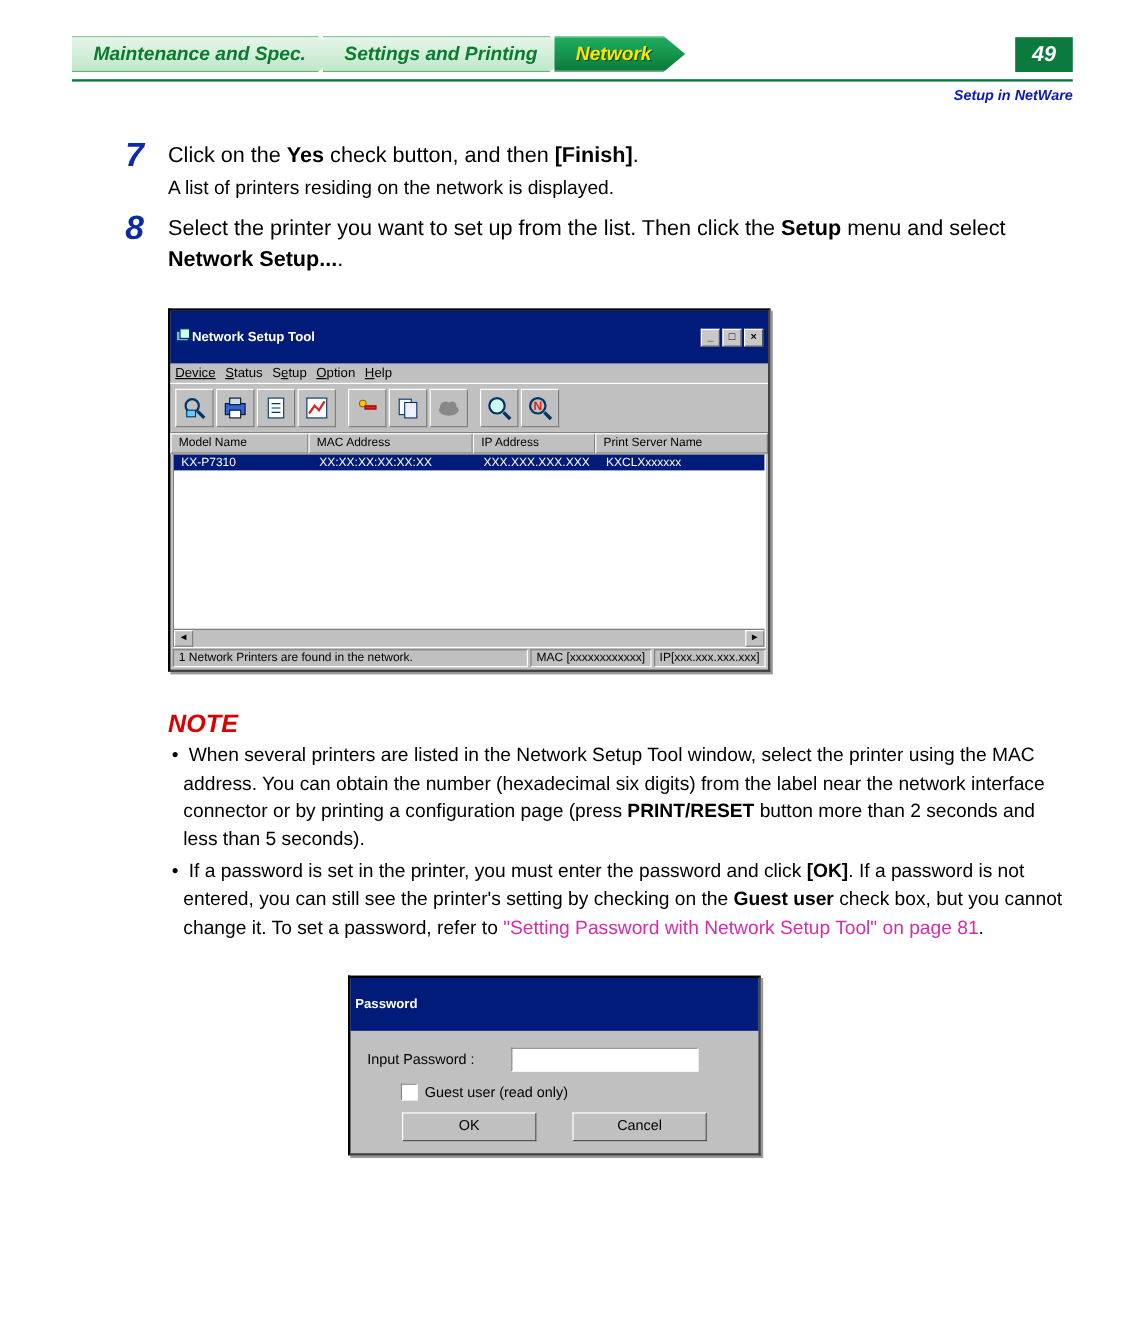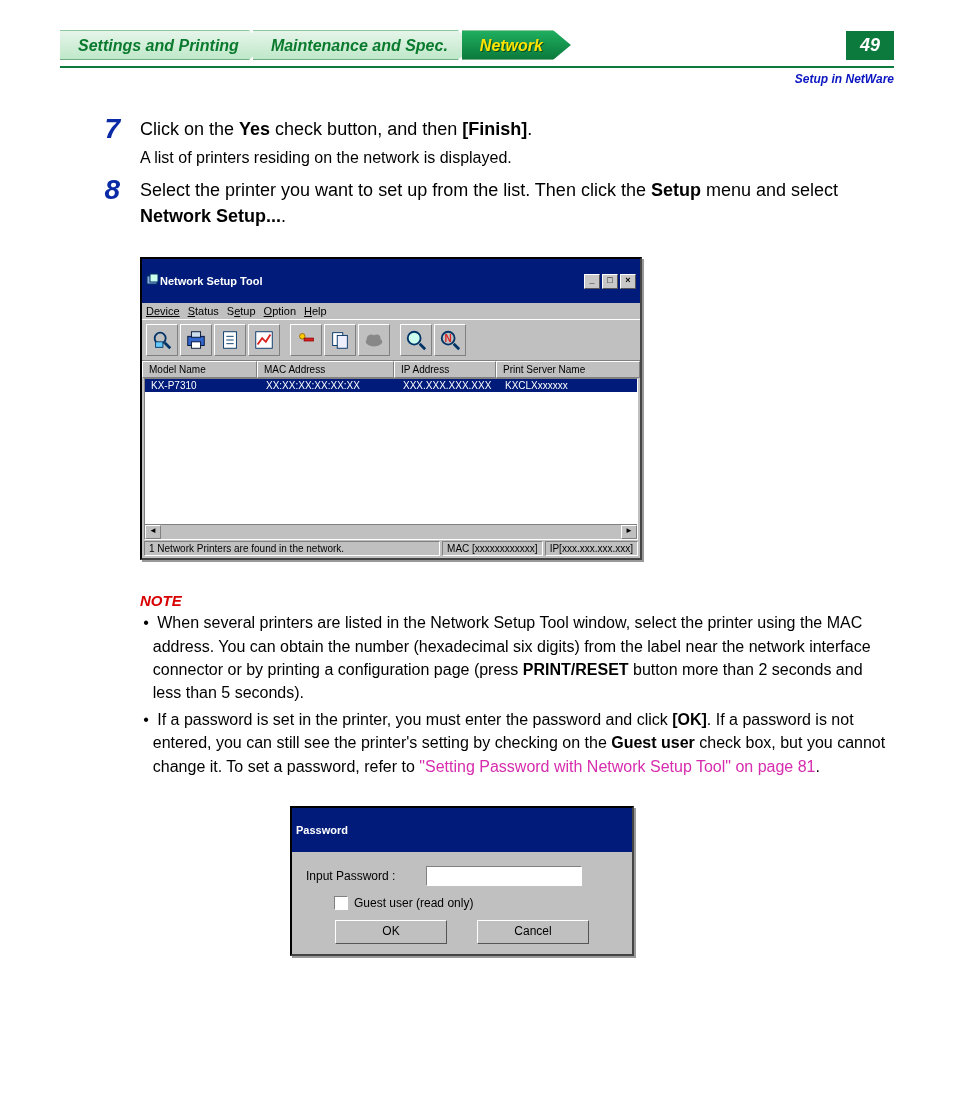--- a/index.html
+++ b/index.html
@@ -233,21 +233,21 @@
   .statusbar .cell.main { flex: 1; }
 
   
   .note-block {
     margin: 12px 0 12px 80px;
   }
   .note-label {
     color: #d80000;
     font-weight: bold;
     font-style: italic;
-    font-size: 15px;
+    font-size: 21px;
     margin-bottom: 2px;
   }
   .note-bullet {
     font-size: 16px;
     line-height: 1.45;
     padding-left: 0.8em;
     text-indent: -0.6em;
     margin-bottom: 4px;
   }
   .note-bullet::before {
@@ -307,22 +307,22 @@
     text-align: center; line-height: 20px;
   }
 </style>
 </head>
 <body>
 
 <div class="page">
 
   
   <div class="tabbar">
+    <div class="tab">Maintenance and Spec.</div>
     <div class="tab">Settings and Printing</div>
-    <div class="tab">Maintenance and Spec.</div>
     <div class="tab active">Network</div>
     <div class="pagebadge-wrap">
       <div class="pagebadge">49</div>
     </div>
   </div>
   <div class="top-underline"></div>
   <div class="section-path">Setup in NetWare</div>
 
   
   <div class="step">

